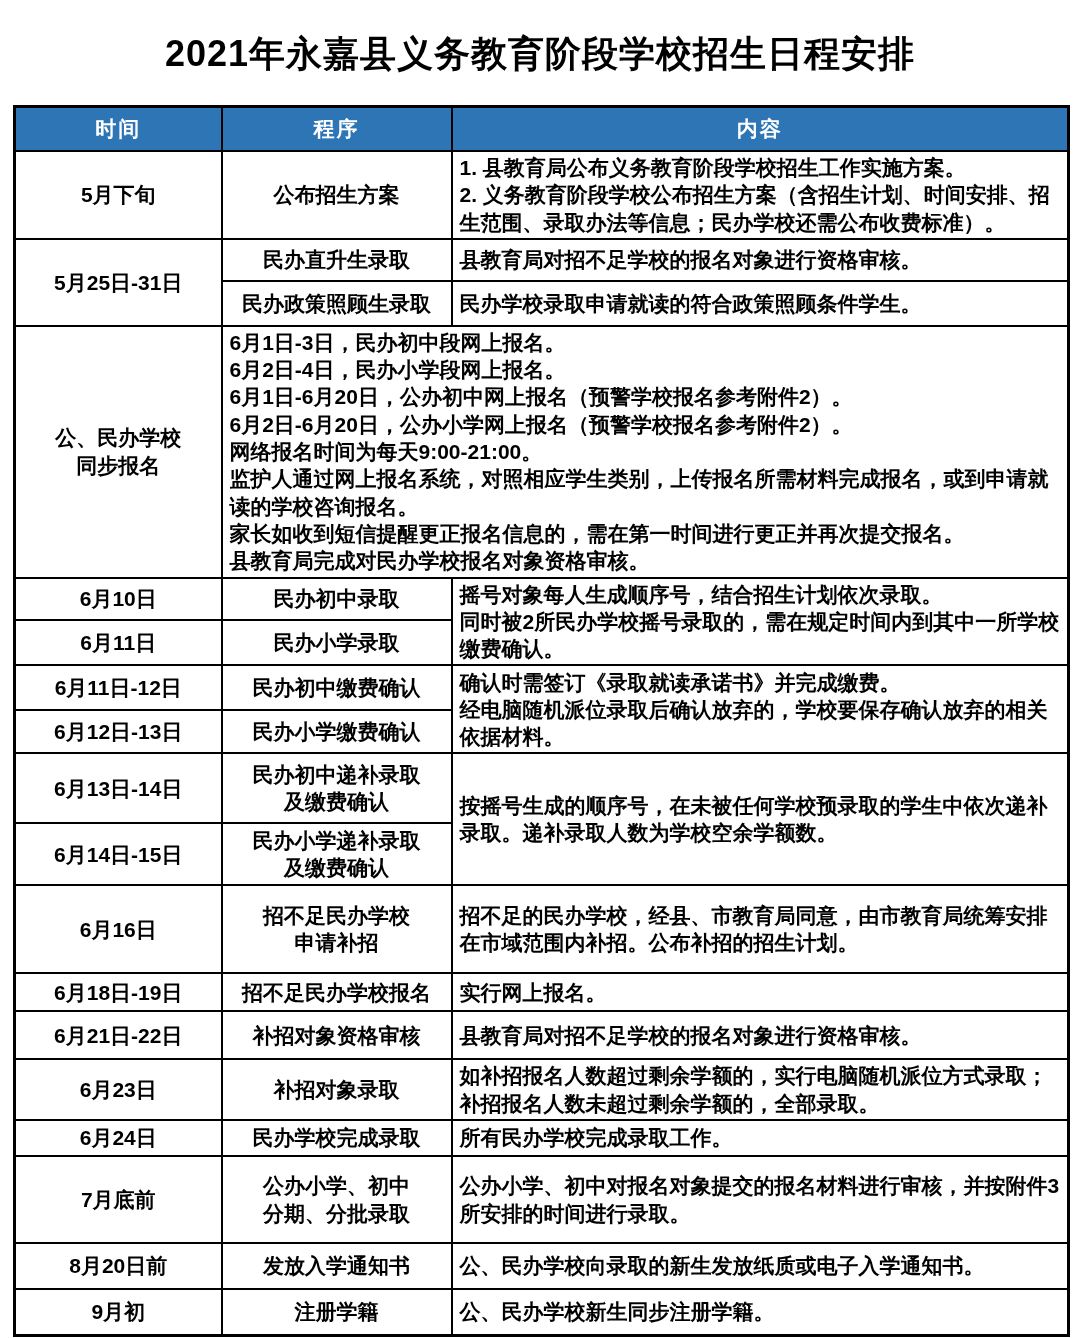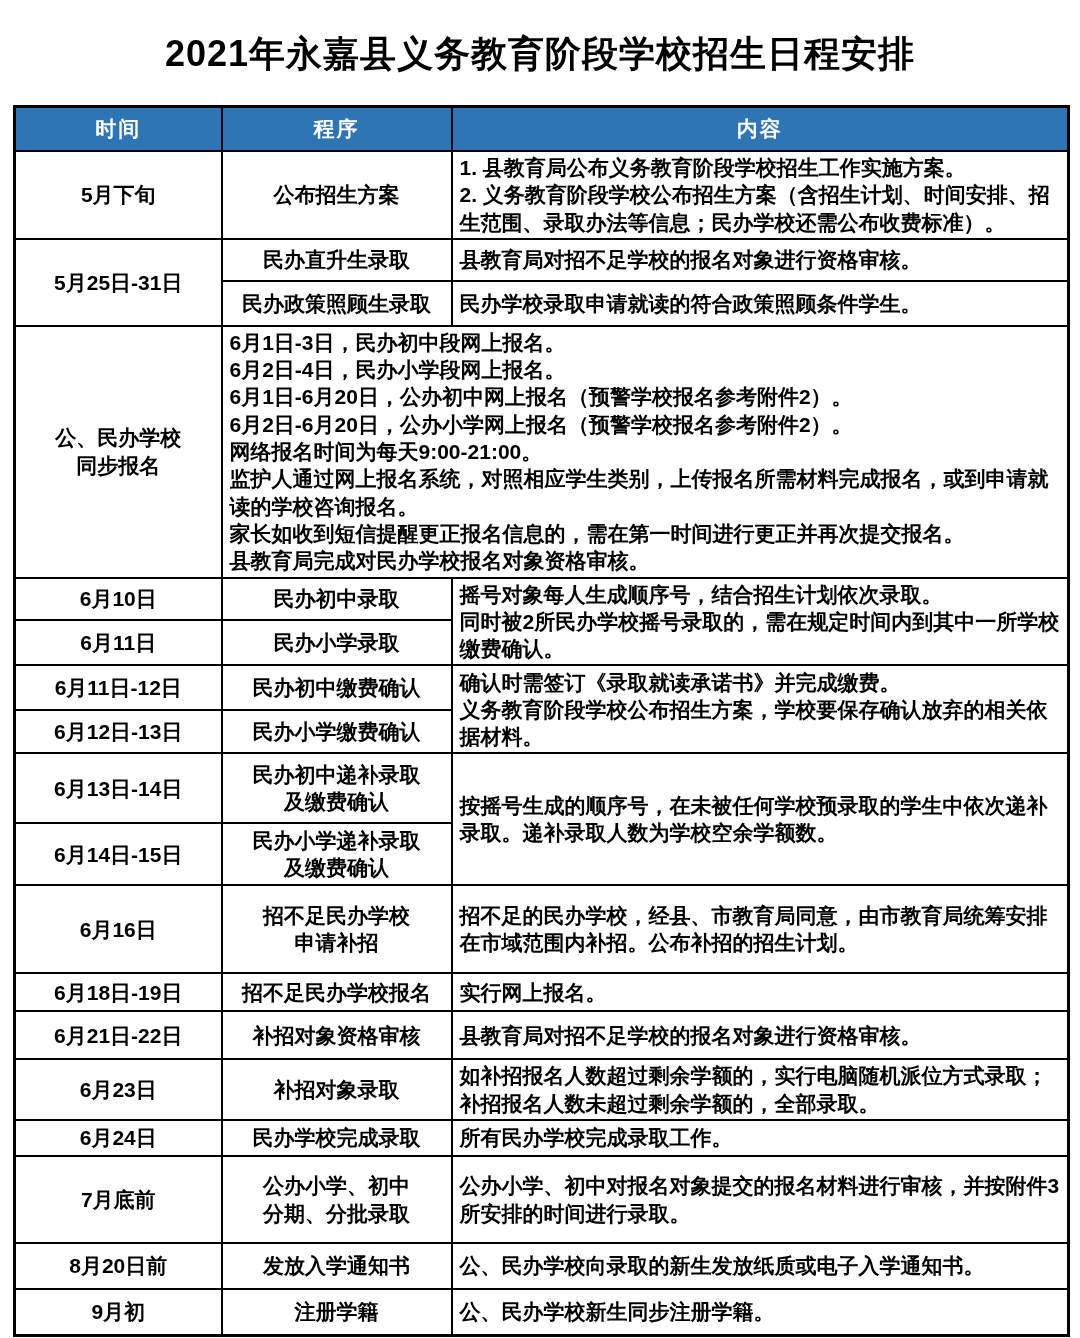--- a/index.html
+++ b/index.html
@@ -126,21 +126,21 @@
 同时被2所民办学校摇号录取的，需在规定时间内到其中一所学校缴费确认。</td>
     </tr>
     <tr class="r5">
       <td class="time">6月11日</td>
       <td class="proc">民办小学录取</td>
     </tr>
     <tr class="r6">
       <td class="time">6月11日-12日</td>
       <td class="proc">民办初中缴费确认</td>
       <td class="content" rowspan="2">确认时需签订《录取就读承诺书》并完成缴费。
-义务教育阶段学校公布招生方案，学校要保存确认放弃的相关依据材料。</td>
+经电脑随机派位录取后确认放弃的，学校要保存确认放弃的相关依据材料。</td>
     </tr>
     <tr class="r7">
       <td class="time">6月12日-13日</td>
       <td class="proc">民办小学缴费确认</td>
     </tr>
     <tr class="r8">
       <td class="time">6月13日-14日</td>
       <td class="proc">民办初中递补录取
 及缴费确认</td>
       <td class="content" rowspan="2">按摇号生成的顺序号，在未被任何学校预录取的学生中依次递补录取。递补录取人数为学校空余学额数。</td>

